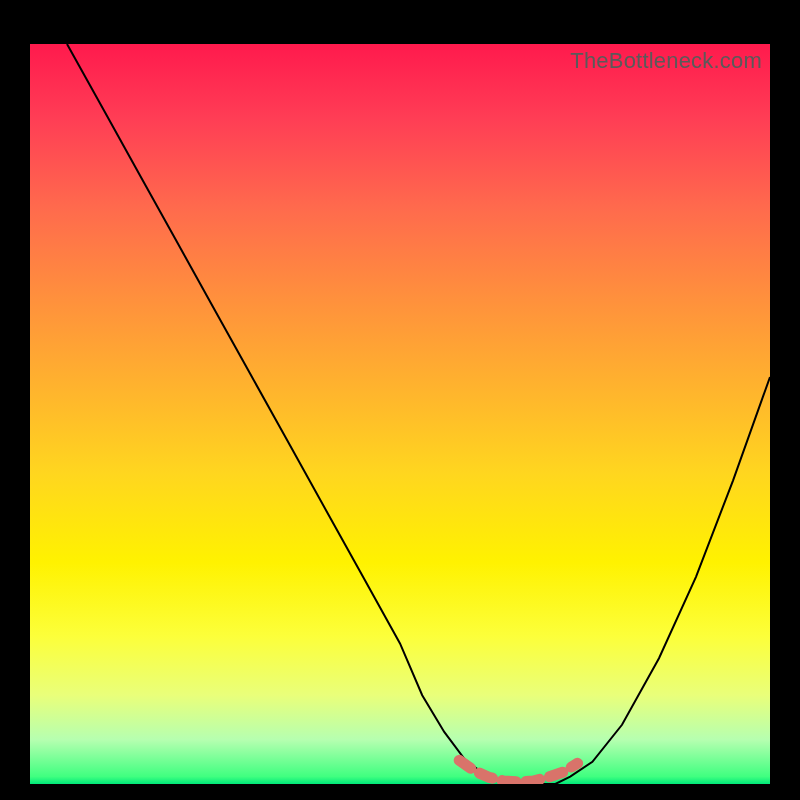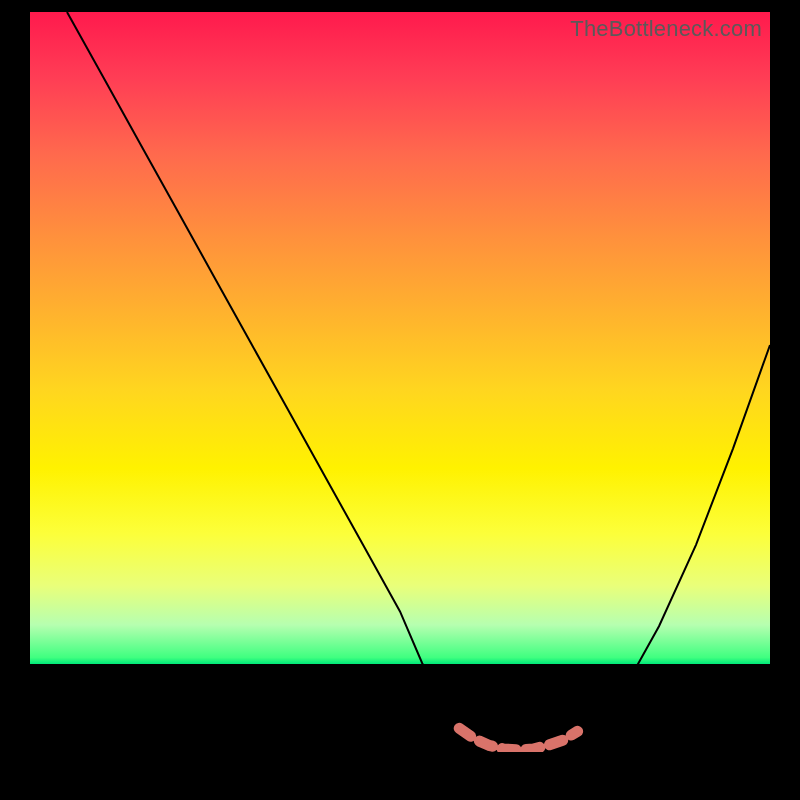--- a/index.html
+++ b/index.html
@@ -13,23 +13,23 @@
   }
   .container {
     position: relative;
     width: 800px;
     height: 800px;
     background: #000;
   }
   .plot-area {
     position: absolute;
     left: 30px;
-    top: 12px;
+    top: 44px;
     width: 740px;
-    height: 652px;
+    height: 740px;
     background: linear-gradient(to bottom,
       #ff1a4d 0%,
       #ff3d55 10%,
       #ff6a4d 22%,
       #ff8f3d 34%,
       #ffb22e 46%,
       #ffd61f 58%,
       #fff200 70%,
       #fcff3a 80%,
       #e9ff7a 88%,

